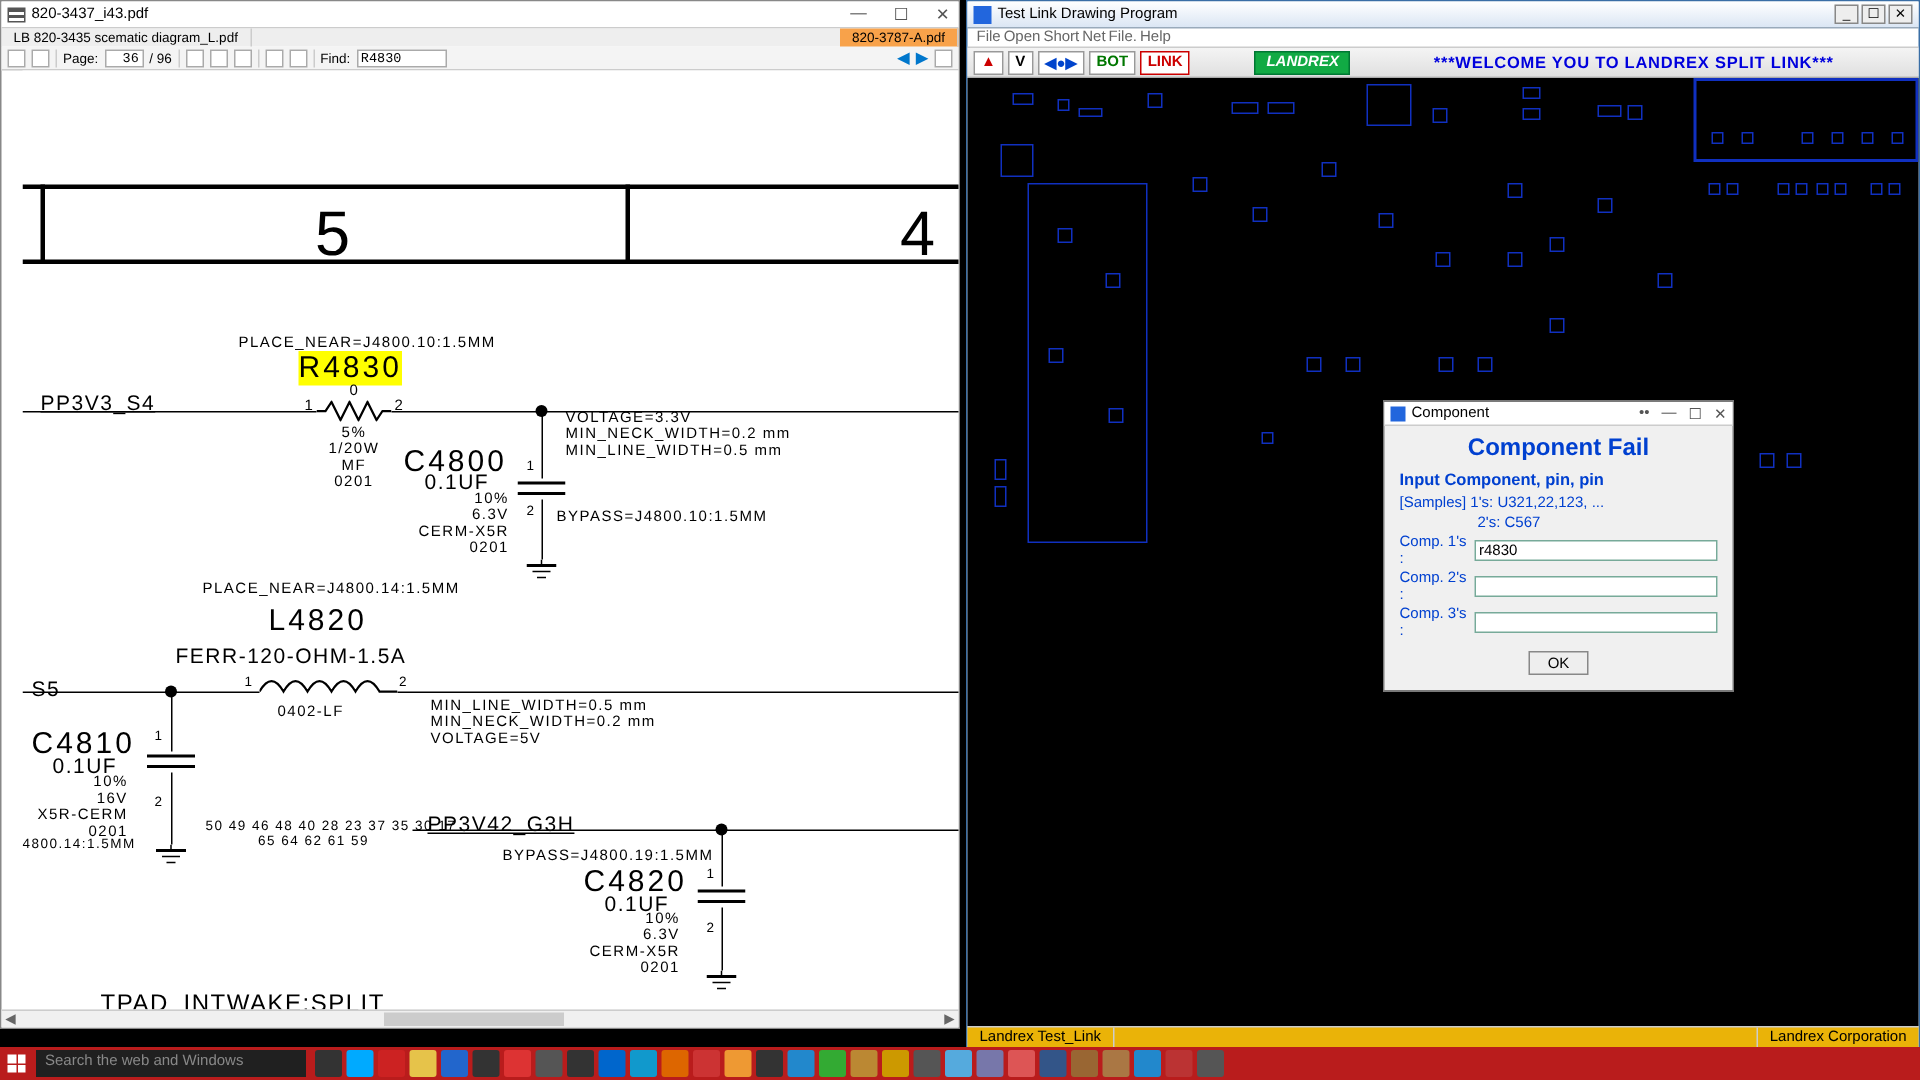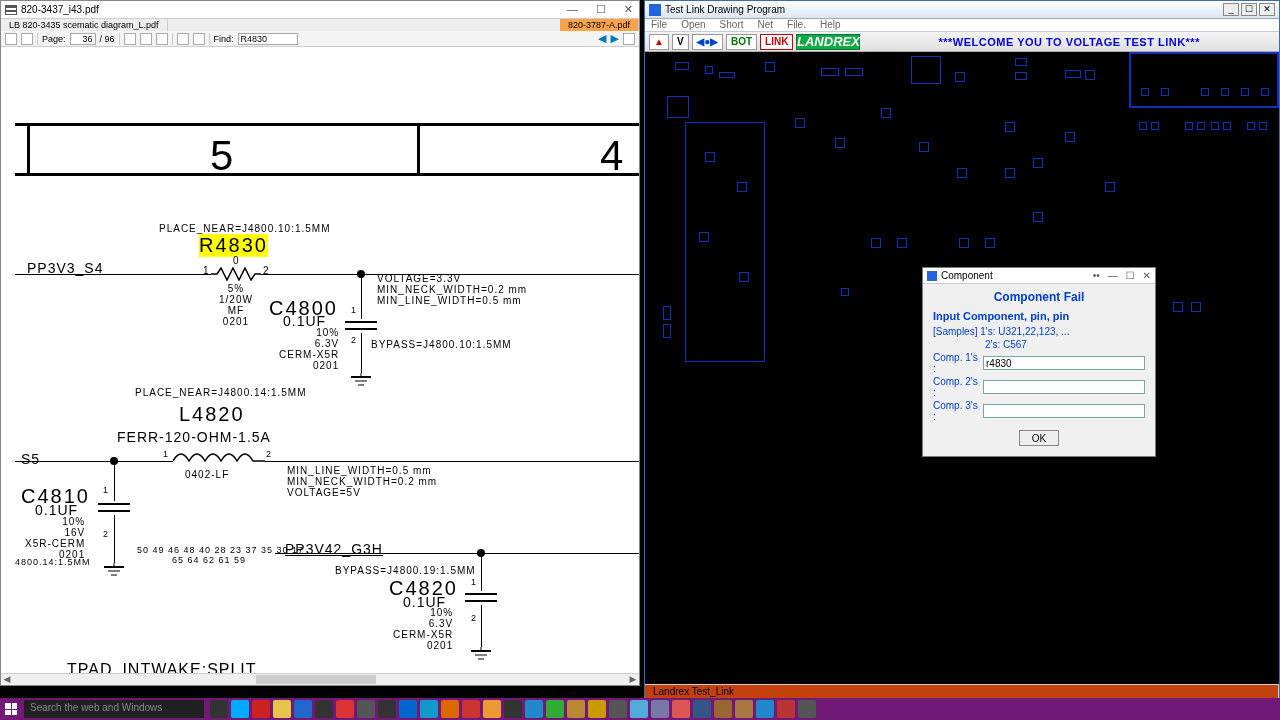--- a/index.html
+++ b/index.html
@@ -7,21 +7,21 @@
 .left-app { position:absolute; left:0; top:0; width:640px; height:686px; background:#fff; border:1px solid #888; }
 .left-title { height:18px; background:#fff; border-bottom:1px solid #ccc; font-size:10px; display:flex; align-items:center; padding-left:4px; }
 .left-title .menu-ic { width:12px; height:10px; border:1px solid #555; margin-right:4px; display:inline-block; background:linear-gradient(#555 2px,transparent 2px,transparent 4px,#555 4px,#555 6px,transparent 6px,transparent 8px,#555 8px); }
 .left-title .wincontrols { margin-left:auto; display:flex; gap:18px; padding-right:6px; font-size:11px; color:#555; }
 .tabbar { height:12px; background:#eee; display:flex; font-size:9px;justify-content:space-between; }
 .tab { padding:0 8px; border-right:1px solid #ccc; line-height:12px; }
 .tab.active { background:#f8a24a; color:#000; }
 .toolbar { height:16px; background:#f4f4f4; border-bottom:1px solid #ccc; display:flex; align-items:center; font-size:9px; gap:4px; padding:0 4px; }
 .toolbar .btn { width:12px; height:12px; border:1px solid #aaa; background:#fff; }
 .toolbar .sep { width:1px; height:12px; background:#ccc; }
-.toolbar input { font-size:9px; height:12px; border:1px solid #aaa; padding:0 2px; }
+.toolbar input { font-size:9px; height:12px; border:1px solid #aaa; padding:0 2px;font-family:Liberation Mono, monospace; }
 .schematic { position:absolute; left:14px; top:46px; right:0; bottom:12px; background:#fff; overflow:hidden; font-family:"Courier New",monospace; }
 .schematic .gridline { position:absolute; background:#000; }
 .sch-text { position:absolute; font-size:11px; letter-spacing:1px; white-space:pre; }
 .sch-big { font-size:42px; letter-spacing:4px; }
 .sch-comp { font-size:20px; letter-spacing:2px; }
 .highlight { background:#ff0; }
 .resistor { position:absolute; }
 .cap-sym { position:absolute; }
 .ind-sym { position:absolute; }
 .gnd-sym { position:absolute; }
@@ -29,47 +29,47 @@
 .node { position:absolute; width:8px; height:8px; background:#000; border-radius:50%; transform:translate(-50%,-50%); }
 .hscroll { position:absolute; left:0; right:0; bottom:0; height:12px; background:#f0f0f0; border-top:1px solid #ccc; }
 .hscroll .thumb { position:absolute; left:255px; width:120px; top:1px; bottom:1px; background:#ccc; }
 .hscroll .arr { position:absolute; top:0; width:12px; height:12px; font-size:9px; text-align:center; color:#666; }
 
 .right-app { position:absolute; left:644px; top:0; width:636px; height:699px; background:#fff; border:1px solid #3a6ea5; }
 .right-title { height:18px; background:linear-gradient(#fff,#dbe6f4); border-bottom:1px solid #9ab; font-size:10px; display:flex; align-items:center; padding:0 4px; }
 .right-title .ic { width:12px; height:12px; background:#26d; margin-right:4px; }
 .right-title .wcs { margin-left:auto; display:flex; gap:2px; }
 .right-title .wc { width:16px; height:13px; border:1px solid #888; font-size:9px; text-align:center; line-height:11px; background:#eee; }
-.right-menu { height:13px; font-size:10px; padding:0 6px; color:#666; display:flex; gap:14px; border-bottom:1px solid #ccc; }
+.right-menu { height:13px; font-size:10px; padding:0 6px; color:#666; display:flex; gap:2px; border-bottom:1px solid #ccc; }
 .right-tool { height:20px; background:linear-gradient(#f4f4f4,#e0e0e0); border-bottom:1px solid #aaa; display:flex; align-items:center; gap:3px; padding:0 4px; font-size:10px; }
 .right-tool .tb { height:16px; border:1px solid #999; background:#fff; padding:0 4px; display:flex; align-items:center; font-weight:bold; }
 .right-tool .home { color:#c00; border:1px solid #c00; }
-.right-tool .logo { height:16px; width:64px; background:#1a4; color:#fff; font-size:13px; font-style:italic; font-weight:bold; display:flex; align-items:center; justify-content:center; border:1px solid #073; }
+.right-tool .logo { height:16px; width:64px; background:#1a4; color:#fff; font-size:10px; font-style:italic; font-weight:bold; display:flex; align-items:center; justify-content:center; border:1px solid #073;margin-left:40px; }
 .right-tool .marquee { flex:1; color:#00d; font-weight:bold; font-size:11px; text-align:center; letter-spacing:0.5px; }
 .board { position:absolute; left:0; top:51px; right:0; bottom:14px; background:#000; overflow:hidden; }
 .board .pad { position:absolute; border:1px solid #1030c0; }
 .board .region { position:absolute; border:1px solid #1030c0; }
-.right-status { position:absolute; left:0; right:0; bottom:0; height:14px; background:#c2410c; border-top:1px solid #ccc; font-size:10px; display:flex;flex-direction:column; }
+.right-status { position:absolute; left:0; right:0; bottom:0; height:14px; background:#eab308; border-top:1px solid #ccc; font-size:10px; display:flex; }
 .right-status .cell { padding:0 8px; border-right:1px solid #ccc; line-height:14px; }
 .right-status .cell.r { margin-left:auto; border-left:1px solid #ccc; border-right:none; }
 
 .dialog { position:absolute; width:234px; background:#f0f0f0; border:1px solid #7a7a7a; box-shadow:2px 2px 6px rgba(0,0,0,.4); font-size:11px; }
 .dialog .dtitle { height:16px; background:#fff; border-bottom:1px solid #ccc; display:flex; align-items:center; padding:0 4px; font-size:10px; }
 .dialog .dtitle .ic { width:10px; height:10px; background:#26d; margin-right:4px; }
 .dialog .dtitle .dcs { margin-left:auto; display:flex; gap:8px; font-size:10px; color:#555; }
 .dialog .body { padding:6px 10px 10px; }
-.dialog .hdr { color:#0040d0; font-weight:bold; text-align:center; font-size:12px; margin-bottom:6px; }
+.dialog .hdr { color:#0040d0; font-weight:bold; text-align:center; font-size:16px; margin-bottom:6px; }
 .dialog .sub { color:#0040d0; font-weight:bold; font-size:11px; margin-bottom:4px; }
 .dialog .samp { color:#0040d0; font-size:10px; margin-bottom:2px; }
 .dialog .row { display:flex; align-items:center; margin:2px 0; }
 .dialog .row label { width:50px; font-size:10px; color:#0040d0; }
 .dialog .row input { flex:1; height:14px; font-size:10px; border:1px solid #7a9; padding:0 2px; }
 .dialog .okbtn { display:block; margin:8px auto 0; width:40px; height:16px; font-size:10px; border:1px solid #888; background:#eee; }
 
-.taskbar { position:absolute; left:0; right:0; bottom:0; height:22px; background:#701a75; display:flex; align-items:center; }
+.taskbar { position:absolute; left:0; right:0; bottom:0; height:22px; background:#b91c1c; display:flex; align-items:center; }
 .taskbar .start { width:22px; height:22px; display:flex; align-items:center; justify-content:center; }
 .taskbar .start .winlogo { width:12px; height:12px; display:grid; grid-template:1fr 1fr/1fr 1fr; gap:1px; }
 .taskbar .start .winlogo span { background:#fff; }
 .taskbar .search { width:180px; height:18px; background:#202020; color:#888; font-size:10px; padding:2px 6px; margin-left:2px; }
 .taskbar .icons { display:flex; gap:3px; margin-left:6px; align-items:center; }
 .taskbar .tic { width:18px; height:18px; border-radius:2px; }
 .taskbar .tray { margin-left:auto; display:flex; gap:3px; align-items:center; padding-right:4px; }
 .taskbar .clock { color:#fff; font-size:9px; text-align:right; line-height:10px; padding:0 4px; }
 </style>
 </head>
@@ -259,21 +259,21 @@
     <span>File.</span>
     <span>Help</span>
   </div>
   <div class="right-tool">
     <span class="tb" style="color:#c00">▲</span>
     <span class="tb">V</span>
     <span class="tb" style="color:#04c">◀●▶</span>
     <span class="tb" style="color:#070">BOT</span>
     <span class="tb home">LINK</span>
     <span class="logo">LANDREX</span>
-    <span class="marquee">***WELCOME YOU TO VOLTAGE TEST LINK***</span>
+    <span class="marquee">***WELCOME YOU TO LANDREX SPLIT LINK***</span>
   </div>
 
   <div class="board">
     <div class="region" style="left:40px;top:70px;width:80px;height:240px"></div>
     <div class="region" style="left:484px;top:0;width:150px;height:56px;border-width:2px"></div>
 
     <div class="pad" style="left:30px;top:10px;width:14px;height:8px"></div>
     <div class="pad" style="left:60px;top:14px;width:8px;height:8px"></div>
     <div class="pad" style="left:74px;top:20px;width:16px;height:6px"></div>
     <div class="pad" style="left:120px;top:10px;width:10px;height:10px"></div>

